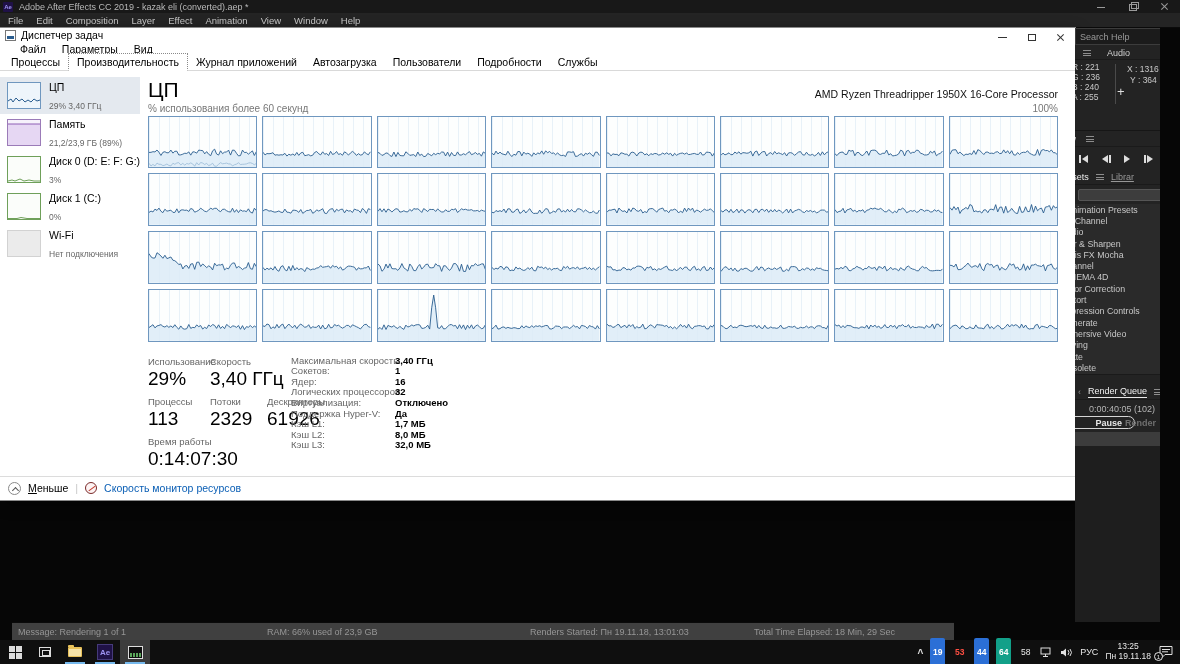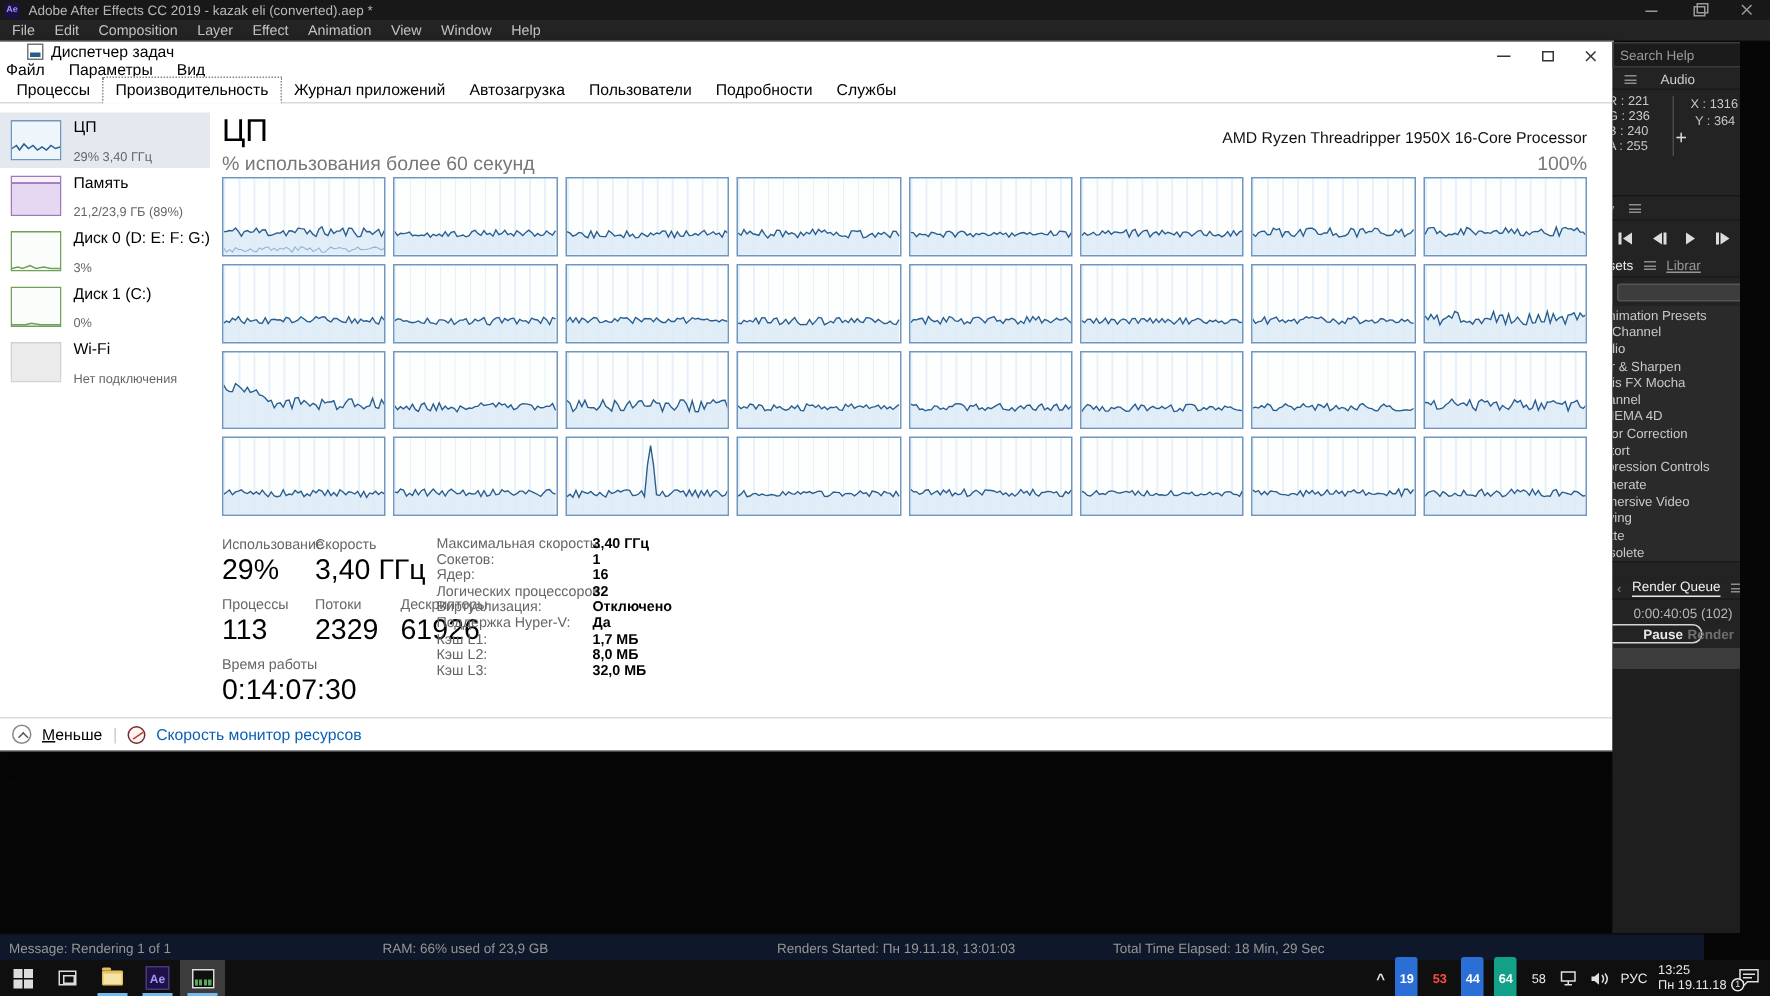--- a/index.html
+++ b/index.html
@@ -16,52 +16,52 @@
   .wc-min::after { content:""; position:absolute; left:1px; top:5px; width:8px; height:1px; background:#9a9a9a; }
   .wc-restore::after { content:""; position:absolute; left:1px; top:2px; width:6px; height:5px; border:1px solid #9a9a9a; }
   .wc-restore::before { content:""; position:absolute; left:3px; top:0px; width:6px; height:5px; border:1px solid #9a9a9a; }
   .wc-x::before,.wc-x::after { content:""; position:absolute; left:0px; top:4px; width:9px; height:1px; background:#9a9a9a; }
   .wc-x::before { transform:rotate(45deg);} .wc-x::after{ transform:rotate(-45deg);}
   #ae-menubar { position:absolute; left:0; top:13px; width:1180px; height:15px; background:#242424; display:flex; align-items:center; gap:13px; padding-left:8px; border-bottom:1px solid #0a0a0a; }
   #ae-menubar span { color:#c8c8c8; font-size:9.5px; }
 
   
   #tm { position:absolute; left:0; top:28px; width:1075px; height:472px; background:#fff; box-shadow:0 0 0 1px #8a8a8a, 3px 4px 14px rgba(0,0,0,.45); display:flex; flex-direction:column; }
-  #tm-titlebar { height:18px; display:flex; align-items:center; padding-left:18px; position:relative; }
+  #tm-titlebar { height:18px; display:flex; align-items:center; padding-left:5px; position:relative; }
   #tm-title { font-size:10.5px; color:#000; margin-left:5px; }
   .tm-ico { width:11px; height:11px; border:1px solid #777; position:relative; background:#fff; }
   .tm-ico::after { content:""; position:absolute; left:1px; top:5px; right:1px; height:3px; background:#2a5d8f; }
   .tm-btns { position:absolute; right:0; top:0; height:18px; display:flex; }
   .tm-btn { width:29px; height:18px; display:flex; align-items:center; justify-content:center; }
   .g-min { width:9px; height:1px; background:#333; }
   .g-max { width:8px; height:7px; border:1px solid #333; }
   .g-x { position:relative; width:9px; height:9px; }
   .g-x::before,.g-x::after { content:""; position:absolute; top:4px; left:0; width:9px; height:1px; background:#333; }
   .g-x::before{transform:rotate(45deg);} .g-x::after{transform:rotate(-45deg);}
-  #tm-menubar { height:15px; display:flex; gap:16px; padding-left:4px; align-items:center; }
+  #tm-menubar { height:15px; display:flex; gap:16px; padding-left:20px; align-items:center; }
   #tm-menubar span { font-size:10.5px; color:#000; }
   #tm-tabs { height:16px; display:flex; align-items:flex-end; padding-left:3px; border-bottom:1px solid #d9d9d9; }
   .tm-tab { font-size:10.5px; color:#000; padding:2px 8px 2px 8px; white-space:nowrap; }
   .tm-tab.active { border:1px dotted #8a8a8a; border-bottom:1px solid #fff; background:#fff; margin-bottom:-1px; }
   #tm-body { flex:1; display:flex; }
   
   #tm-sidebar { width:140px; padding-top:6px; }
   .sb-item { height:37px; display:flex; align-items:center; padding-left:7px; }
   .sb-item.selected { background:#e4e9ef; }
   .sb-thumb { width:34px; height:27px; flex:0 0 auto; }
   .sb-text { margin-left:8px; line-height:1.15; }
   .sb-name { font-size:10.5px; color:#000; white-space:nowrap; }
   .sb-sub { font-size:8.5px; color:#666; white-space:nowrap; }
   
   #tm-main { flex:1; position:relative; padding:8px 17px 0 8px; }
   #cpu-head { display:flex; justify-content:space-between; align-items:flex-end; }
   #cpu-title { font-size:21px; color:#000; font-weight:400; line-height:1; }
   #cpu-proc { font-size:10.5px; color:#111; }
   #cpu-caption { display:flex; justify-content:space-between; margin-top:3px; margin-bottom:2px; }
-  #cpu-caption span { font-size:13px; color:#777; }
+  #cpu-caption span { font-size:10px; color:#777; }
   #cpu-grid { display:grid; grid-template-columns:repeat(8,1fr); grid-template-rows:repeat(4,1fr); gap:5px; height:226px; }
   .cpu-cell { position:relative; border:1px solid var(--cpu-border); background:
       repeating-linear-gradient(90deg, var(--cpu-grid) 0 1px, transparent 1px 10px), #fdfefe; overflow:hidden; }
   .cpu-cell svg { position:absolute; inset:0; width:100%; height:100%; }
   
   #cpu-stats { display:flex; margin-top:14px; }
   #stats-left { display:grid; grid-template-columns:62px 57px auto; column-gap:0; width:143px; flex:0 0 143px; }
   .stat { margin-bottom:7px; }
   .stat .lbl { font-size:9.5px; color:#666; display:block; margin-bottom:2px; white-space:nowrap; }
   .stat .val { font-size:19px; color:#000; font-weight:400; line-height:1.05; white-space:nowrap; }
@@ -113,21 +113,21 @@
   #rq-tabs { position:absolute; left:0; top:357px; width:105px; height:15px; display:flex; align-items:center; gap:7px; padding-left:3px; border-bottom:1px solid #1a1a1a; background:#232323; }
   #rq-tabs .arr { color:#8d8d8d; font-size:9px; }
   #rq-tabs .tab-txt { color:#f0f0f0; font-size:9px; border-bottom:1px solid #e8e8e8; padding-bottom:1px; white-space:nowrap; }
   #rq-time { position:absolute; right:5px; top:376px; font-size:9px; color:#b5b5b5; white-space:nowrap; }
   #rq-pause { position:absolute; left:-8px; top:388px; width:68px; height:13px; border:1px solid #d5d5d5; border-radius:8px; color:#e8e8e8; font-size:9px; font-weight:bold; display:flex; align-items:center; justify-content:flex-end; padding-right:12px; background:transparent; }
   #rq-render { position:absolute; right:4px; top:390px; font-size:9px; color:#6f6f6f; font-weight:bold; }
   #rq-bar { position:absolute; left:0; top:404px; width:105px; height:14px; background:#3c3c3c; }
   #rq-rest { position:absolute; left:0; top:418px; width:105px; height:176px; background:#1e1e1e; }
 
   
-  #ae-status { position:absolute; left:0; top:622px; width:1136px; height:18px; background:#0f172a; border-top:1px solid #0a0a0a; }
+  #ae-status { position:absolute; left:12px; top:622px; width:942px; height:18px; background:#404040; border-top:1px solid #0a0a0a; }
   #ae-status span { position:absolute; top:4px; font-size:9px; color:#969696; white-space:nowrap; }
 
   
   #taskbar { position:absolute; left:0; top:640px; width:1180px; height:24px; background:#0f0f0f; display:flex; align-items:center; }
   .tb-btn { width:30px; height:24px; display:flex; align-items:center; justify-content:center; position:relative; }
   .tb-btn.running::after { content:""; position:absolute; bottom:0; left:5px; right:5px; height:2px; background:#76b9ed; }
   .tb-btn.active { background:#3c3c3c; }
   .win-logo { display:grid; grid-template-columns:6px 6px; grid-template-rows:6px 6px; gap:1px; }
   .win-logo i { background:#dcdcdc; }
   .taskview { width:12px; height:10px; border:1px solid #dcdcdc; position:relative; background:transparent; }
@@ -140,21 +140,21 @@
   .tm-tb-ico::after { content:""; position:absolute; left:1px; top:6px; width:11px; height:4px; background:linear-gradient(90deg,#5aa85a 0 2px,transparent 2px 3px,#5aa85a 3px 5px,transparent 5px 6px,#5aa85a 6px 8px,transparent 8px 9px,#5aa85a 9px 11px); }
   #tray { margin-left:auto; display:flex; align-items:center; gap:7px; padding-right:6px; }
   #tray .chev { color:#e0e0e0; font-size:10px; font-weight:bold; transform:translateY(1px); }
   .badge { min-width:15px; height:29px; border-radius:2px; font-size:8.5px; font-weight:bold; display:flex; align-items:center; justify-content:center; padding:0 1px; color:#fff; }
   .badge.blue { background:var(--badge-blue); }
   .badge.teal { background:var(--badge-teal); }
   .badge.redtext { background:transparent; color:var(--badge-red); }
   .badge.plain { background:transparent; color:#e8e8e8; font-weight:normal; }
   .tray-ic { display:flex; align-items:center; }
   #lang { color:#e8e8e8; font-size:9px; }
-  #clock { text-align:left; color:#e8e8e8; font-size:8.5px; line-height:1.15; }
+  #clock { text-align:center; color:#e8e8e8; font-size:8.5px; line-height:1.15; }
   #notif { position:relative; width:16px; height:14px; }
   #notif svg { position:absolute; inset:0; }
   #notif .nbadge { position:absolute; left:-4px; bottom:-2px; width:9px; height:9px; border-radius:50%; background:#0f0f0f; border:1px solid #e8e8e8; color:#e8e8e8; font-size:6px; display:flex; align-items:center; justify-content:center; }
 </style>
 </head>
 <body>
 
 <div id="screen">
 
   <div id="ae-titlebar">

